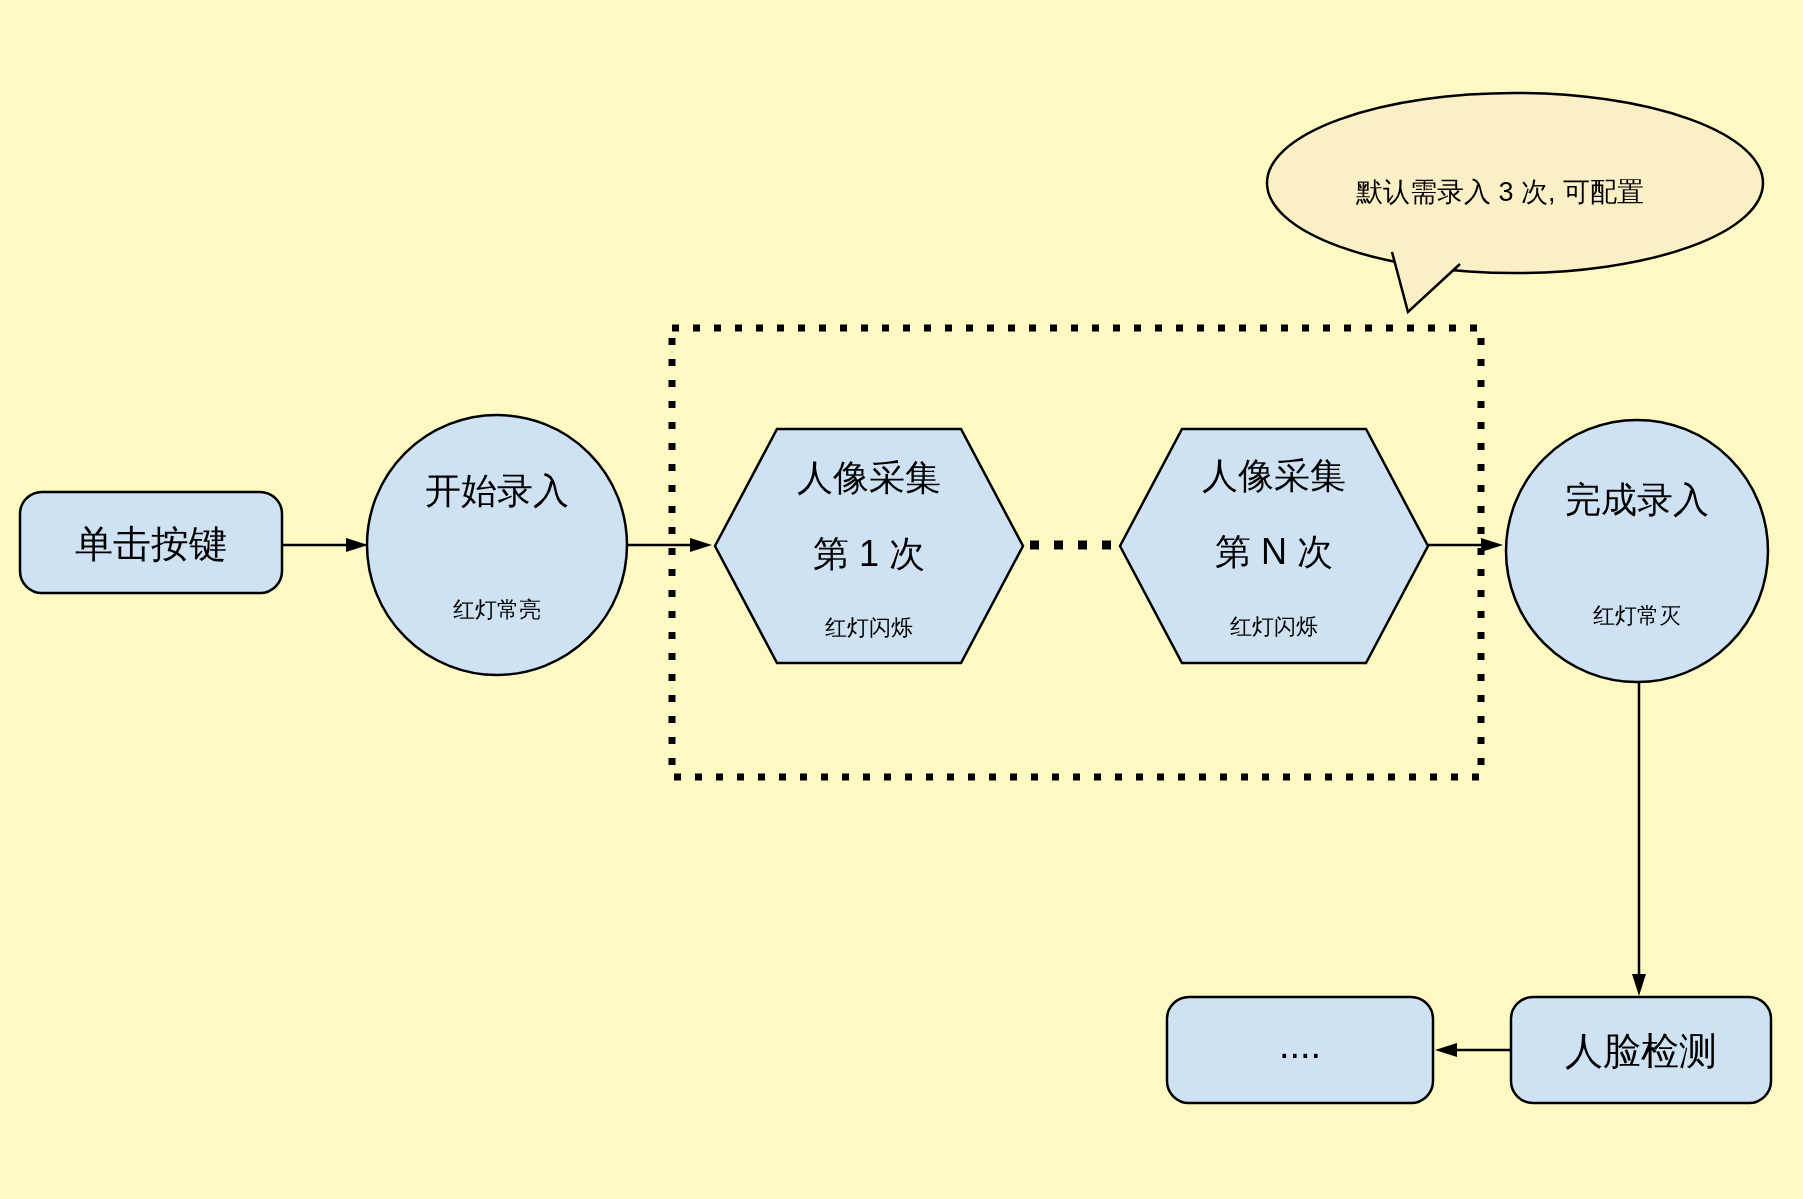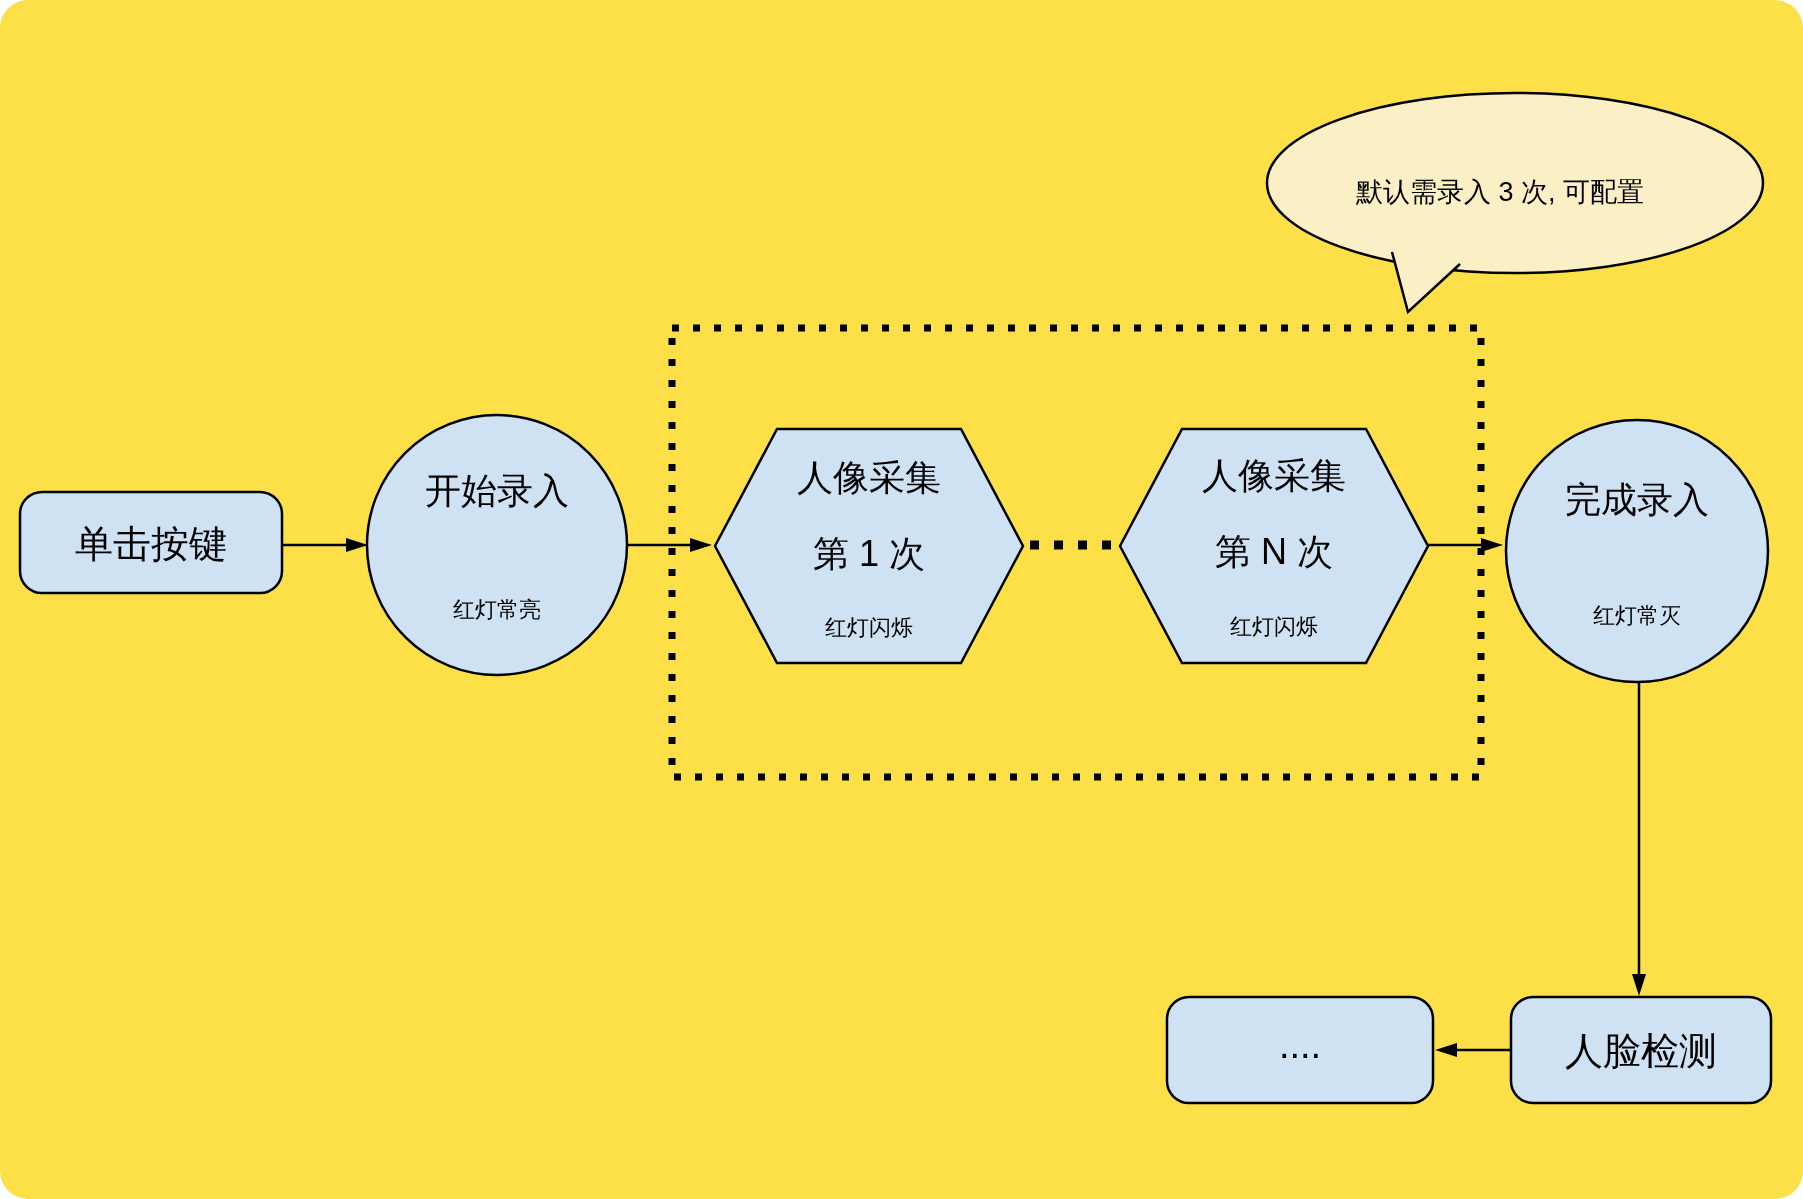--- a/index.html
+++ b/index.html
@@ -1,16 +1,16 @@
 <!DOCTYPE html>
 <html><head>
 <meta charset="utf-8">
 <style>
   html,body { margin:0; padding:0; background:#ffffff; }
-  .stage { position:relative; width:1803px; height:1199px; background:#fde047; overflow:hidden;border-radius:28px; }
+  .stage { position:relative; width:1803px; height:1199px; background:#fef9c3; overflow:hidden; }
   svg { display:block; }
   .shape { stroke:#000000; stroke-width:2.5; }
   .dotted-frame { fill:none; stroke:#000000; stroke-width:7; stroke-dasharray:7 14; }
   .dots-connector { stroke:#000000; stroke-width:9; stroke-dasharray:9 15; fill:none; }
   .flow-line { stroke:#000000; stroke-width:2.5; fill:none; }
   .arrow-head { fill:#000000; stroke:none; }
   .tail { stroke:#000000; stroke-width:2.5; }
   text { font-family:"Liberation Sans","DejaVu Sans",sans-serif; fill:#000000;
          text-anchor:middle; dominant-baseline:central; }
   .lbl    { font-size:36px; }

